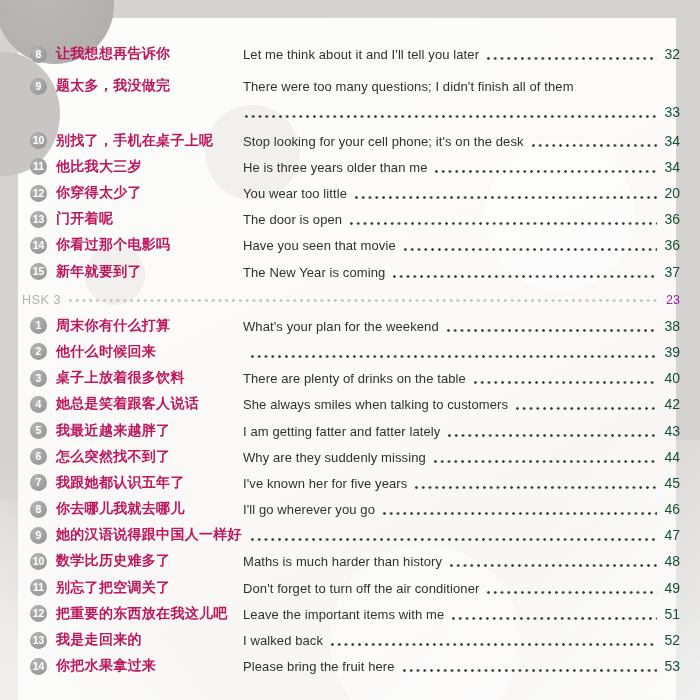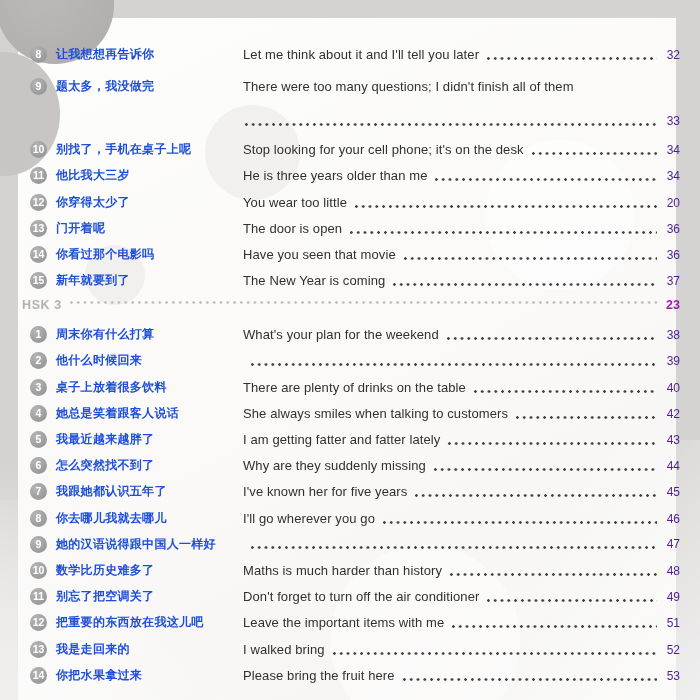--- a/index.html
+++ b/index.html
@@ -40,44 +40,44 @@
   }
   .left-fade{
     position:absolute;left:0;bottom:0;width:18px;height:240px;z-index:2;
     background:linear-gradient(to top,#f0efee,rgba(240,239,238,0));
   }
 
   
   .toc{position:absolute;inset:0;padding-top:41px;z-index:5;}
   .trow{display:flex;align-items:center;height:26.2px;padding:0 20px 0 30px;}
   .trow.wrap-first{margin-top:6px;}
-  .trow.wrap-cont{margin-bottom:2px;margin-top:9px;}
+  .trow.wrap-cont{margin-bottom:2px;}
   .trow.wrap-cont .badge{visibility:hidden;}
 
   .badge{
     flex:0 0 17px;width:17px;height:17px;border-radius:50%;
     background:radial-gradient(circle at 35% 30%, #b6b6b6, #8e8e8e);
     color:#fff;font-size:10.5px;font-weight:700;line-height:17px;text-align:center;
     margin-right:9px;
   }
   .zh{
     flex:0 0 187px;width:187px;white-space:nowrap;overflow:visible;
-    font-size:12px;font-weight:700;color:#1d4ed8;letter-spacing:0.3px;
+    font-size:14px;font-weight:700;color:#be185d;letter-spacing:0.3px;
   }
   .en-wrap{flex:1;display:flex;align-items:flex-end;min-width:0;}
   .en{font-size:13px;color:#303030;white-space:nowrap;letter-spacing:0.1px;}
   .leader{
     flex:1;height:7px;margin:1px 3px 0 6px;
     background-image:radial-gradient(circle, var(--dot-c,#3f3f3f) 1.15px, transparent 1.5px);
     background-size:6.8px 7px;background-repeat:repeat-x;background-position:left center;
     min-width:8px;
   }
-  .pg{font-size:12px;color:#4c1d95;min-width:20px;text-align:right;}
-
-  .section-header{display:flex;align-items:flex-start;height:22px;margin:4px 0 2px 0;padding:0 20px 0 22px;font-weight:bold;}
+  .pg{font-size:14px;color:#14532d;min-width:20px;text-align:right;}
+
+  .section-header{display:flex;align-items:center;height:22px;margin:4px 0 2px 0;padding:0 20px 0 22px;}
   .section-title{font-size:12.5px;color:#b2b2b2;letter-spacing:0.6px;white-space:nowrap;}
   .section-header .leader{--dot-c:#c0bfbe;}
   .section-header .pg{color:#a21caf;font-size:12.5px;}
 </style>
 </head>
 <body>
 
 <div class="scan">
   <div class="page"></div>
 
@@ -280,21 +280,21 @@
     <span class="en-wrap">
       <span class="en">Leave the important items with me</span>
       <span class="leader"></span>
       <span class="pg">51</span>
     </span>
   </div>
       <div class="trow">
     <span class="badge">13</span>
     <span class="zh">我是走回来的</span>
     <span class="en-wrap">
-      <span class="en">I walked bring</span>
+      <span class="en">I walked back</span>
       <span class="leader"></span>
       <span class="pg">52</span>
     </span>
   </div>
       <div class="trow">
     <span class="badge">14</span>
     <span class="zh">你把水果拿过来</span>
     <span class="en-wrap">
       <span class="en">Please bring the fruit here</span>
       <span class="leader"></span>

